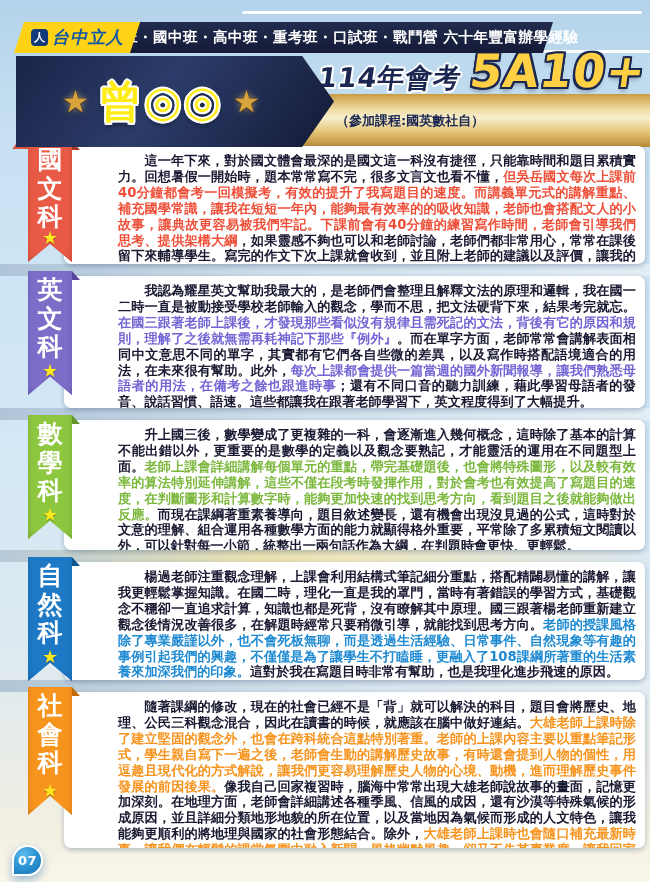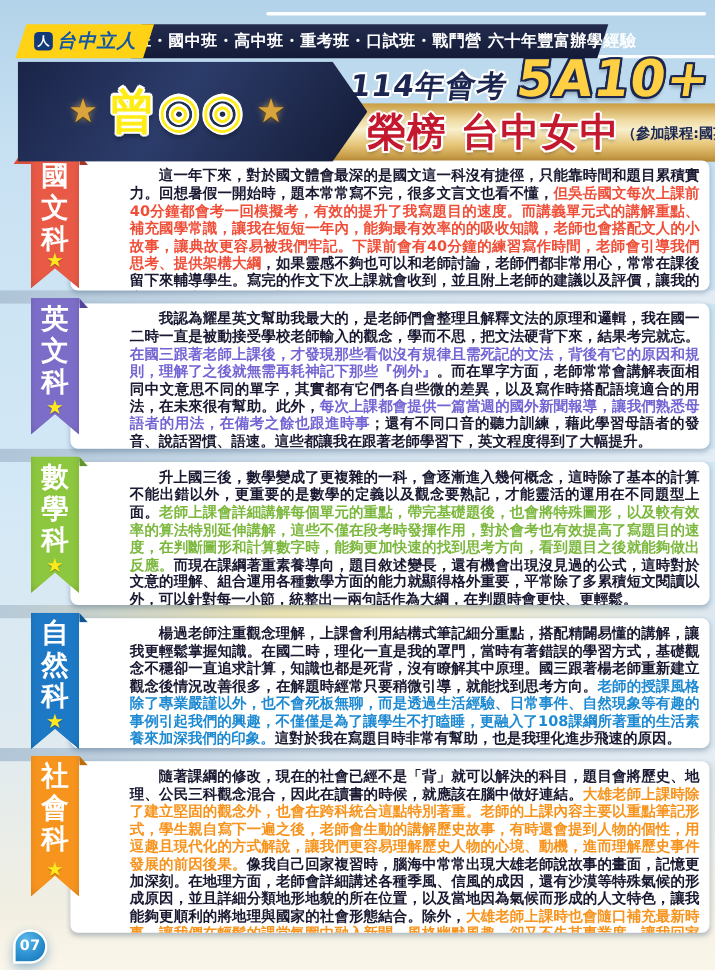--- a/index.html
+++ b/index.html
@@ -137,21 +137,20 @@
         <span class="logo-tx">台中立人</span>
       </div>
     </div>
     <div class="prog-plate">
       <span>私中班・國中班・高中班・重考班・口試班・戰鬥營 六十年豐富辦學經驗</span>
     </div>
   </header>
 
   <div>
     <div class="gold-band">
-      <span class="honor">榮榜 台中女中</span>
       <span class="courses">（參加課程:國英數社自）</span>
     </div>
     <div class="exam-line">
       <span class="exam">114年會考</span>
       <span class="score">5A10+</span>
     </div>
     <div class="pennant">
       <span class="gstar">★</span>
       <div class="namewrap">
         <div class="sname">曾◎◎</div>

